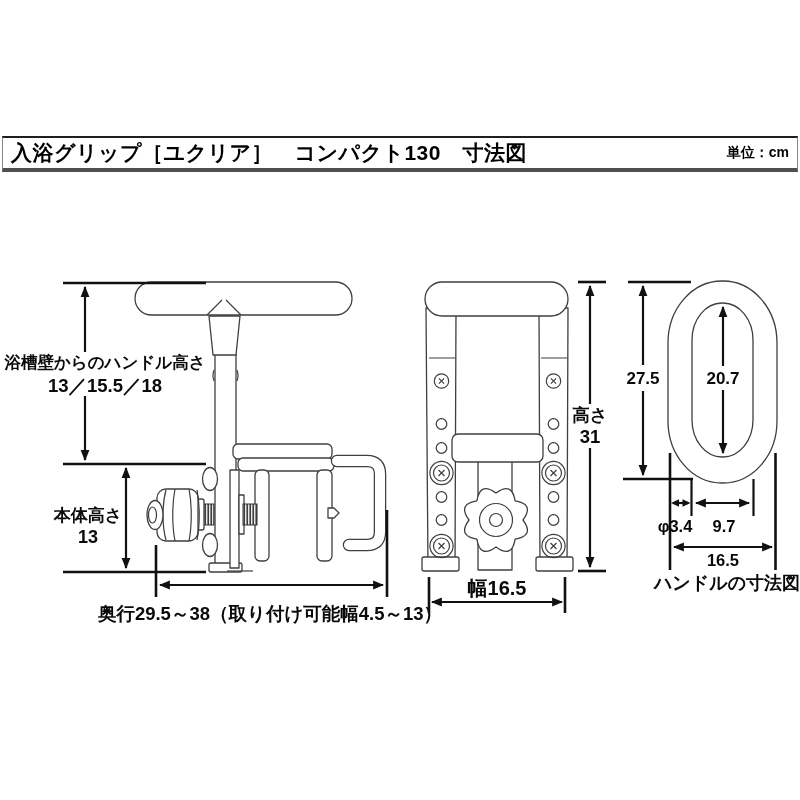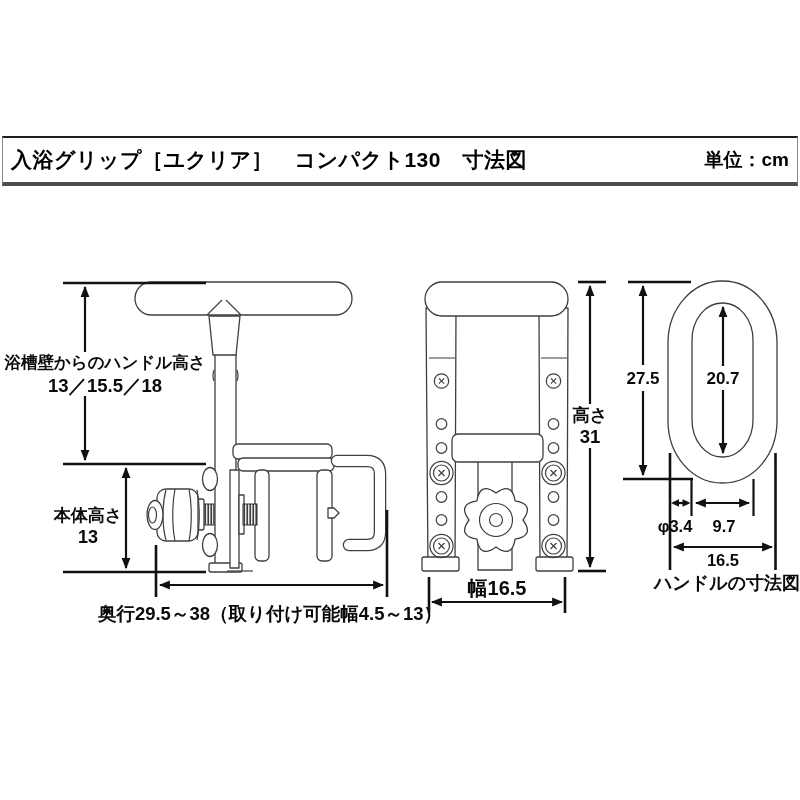--- a/index.html
+++ b/index.html
@@ -5,24 +5,24 @@
   html,body { margin:0; padding:0; background:#fff; }
   .canvas {
     position:relative; width:800px; height:800px; background:#ffffff;
     font-family:"Liberation Sans","DejaVu Sans",sans-serif; overflow:hidden;
   }
   .header-box {
     position:absolute; left:2px; top:136px; width:778px; height:30px;
     border-top:2px solid #1f1f1f; border-left:1px solid #8a8a8a; border-right:1px solid #8a8a8a;
     border-bottom:4px solid #4f4f4f;
     display:flex; align-items:center; justify-content:space-between;
-    padding:7px 8px; background:#fff;
+    padding:0 8px; background:#fff;
   }
   .header-title { font-size:21px; font-weight:bold; color:#000; letter-spacing:0.5px; white-space:nowrap; }
-  .header-unit  { font-size:19px; font-weight:bold; color:#000; white-space:nowrap; }
+  .header-unit  { font-size:14px; font-weight:bold; color:#000; white-space:nowrap; }
   svg.diagram { position:absolute; left:0; top:0; }
   
   .p   { fill:#ffffff; stroke:#3f3f3f; stroke-width:1.3; stroke-linejoin:round; }
   .pl  { fill:none;    stroke:#3f3f3f; stroke-width:1.2; stroke-linejoin:round; }
   .rod-outer { fill:none; stroke:#3f3f3f; stroke-width:12.5; stroke-linecap:round; stroke-linejoin:round; }
   .rod-inner { fill:none; stroke:#ffffff; stroke-width:10;   stroke-linecap:round; stroke-linejoin:round; }
   .thread { fill:url(#hatch); stroke:#333; stroke-width:1; }
   
   .dim  { stroke:#111; stroke-width:2.2; fill:none; marker-start:url(#arr); marker-end:url(#arr); }
   .tick { stroke:#111; stroke-width:2.6; fill:none; }

